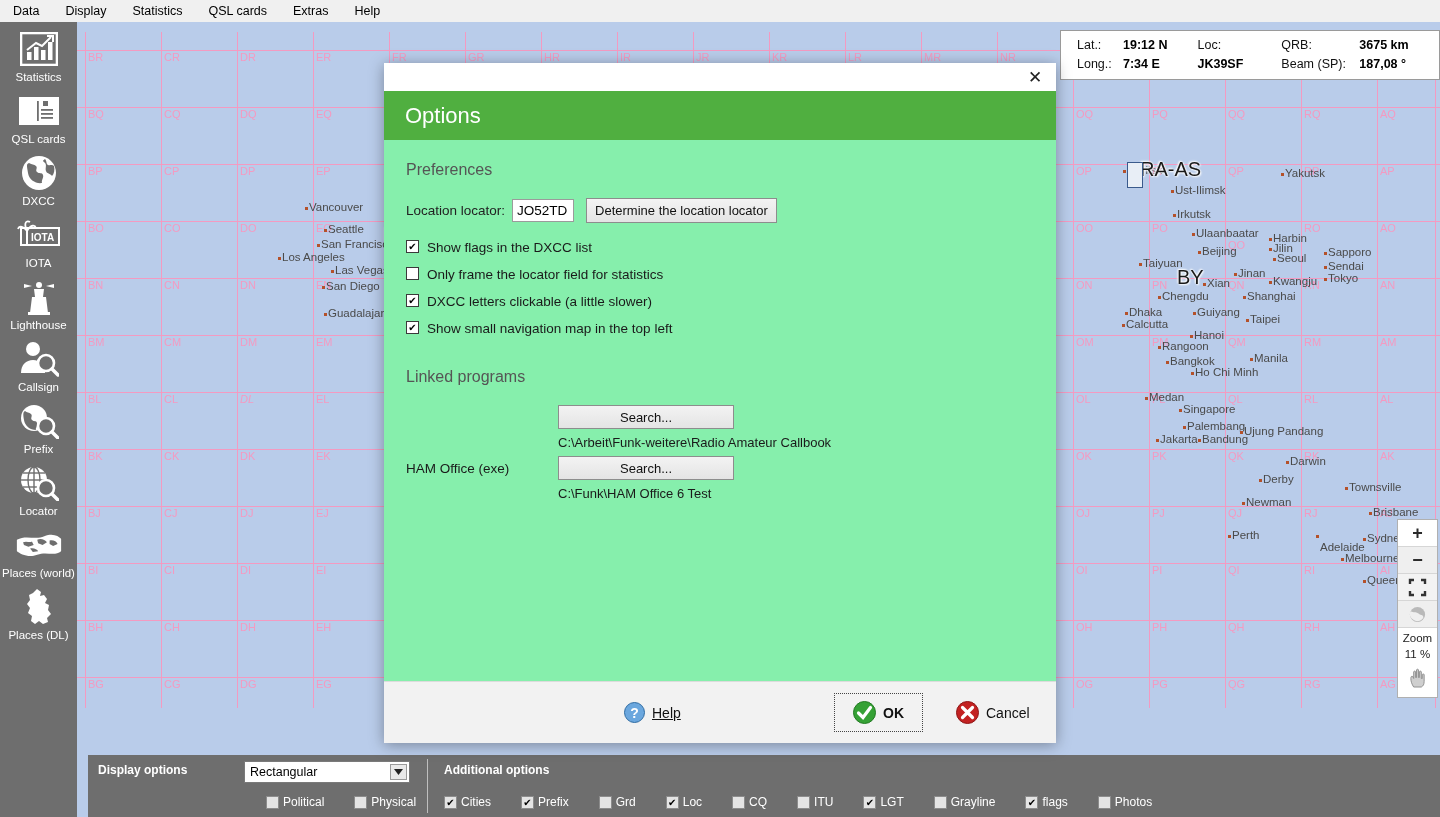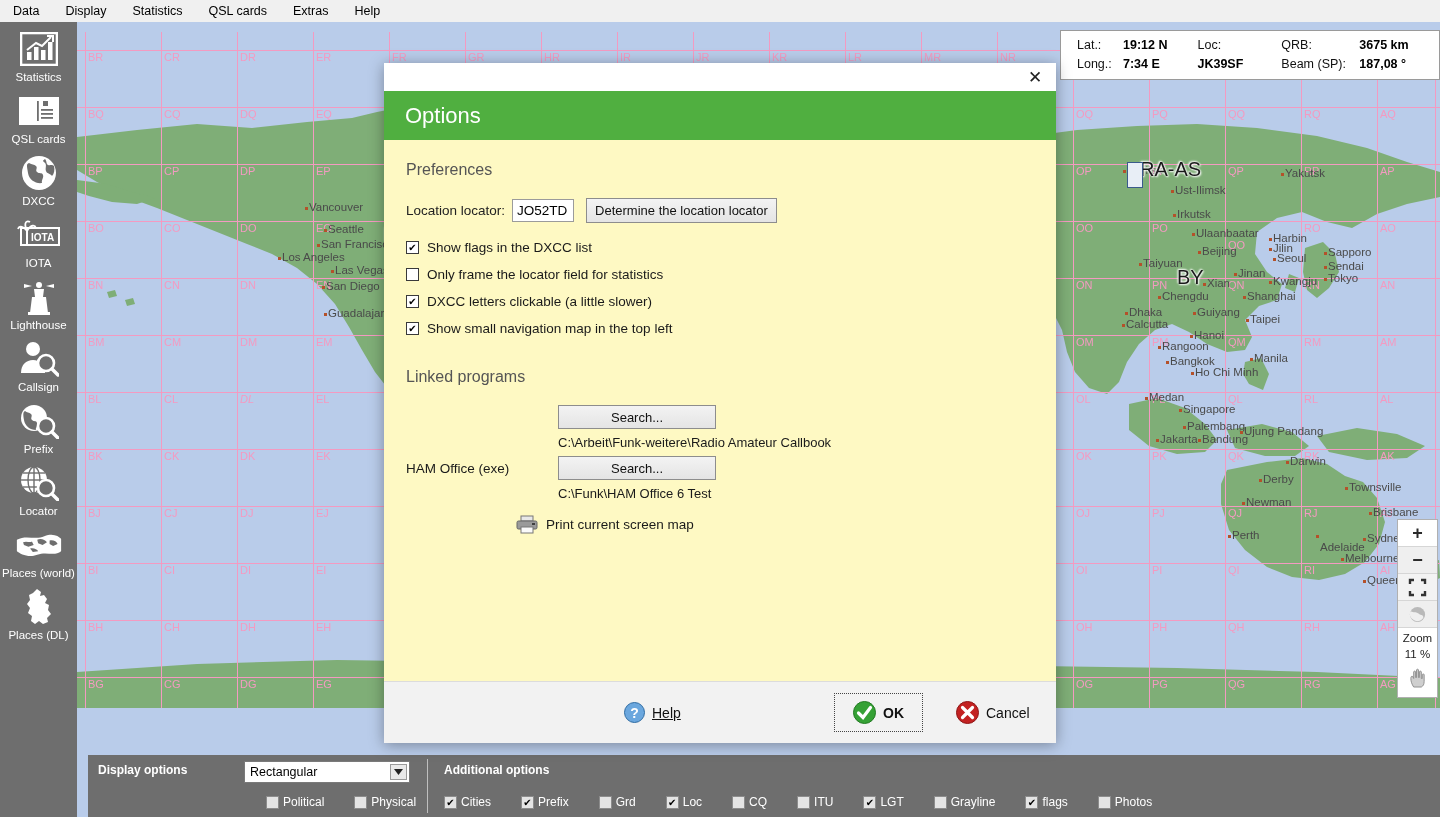--- a/index.html
+++ b/index.html
@@ -37,21 +37,21 @@
   .sb-ico svg { display: block; }
   .sb-lbl {
     color: #ffffff; font-size: 11.5px; margin-top: 2px;
     text-align: center; line-height: 13px; white-space: nowrap;
   }
 
   
   .map {
     position: absolute; left: 77px; top: 22px;
     width: 1363px; height: 686px;
-    background: #b9ccea; overflow: hidden; z-index: 5;
+    background: #b9ccea; overflow: hidden; z-index: 5; text-align: right;
   }
   .map-inner { position: absolute; left: 0; top: 10px; width: 1363px; height: 726px; }
   .land { position: absolute; fill: #7fae77; }
   .gridsvg { position: absolute; left: 0; top: 0; }
   .gridlbl {
     position: absolute; font-size: 11px; color: #f49ac1;
     font-family: "Liberation Sans", sans-serif; line-height: 11px;
     pointer-events: none; white-space: nowrap;
   }
   .city {
@@ -159,47 +159,47 @@
   .dlg-body { flex: 1; display: flex; min-height: 0; }
   .dlg-left {
     width: 193px; background:
       linear-gradient(117deg, #f7f7f7 0%, #f3f3f3 42%, #fafafa 46%, #f2f2f2 52%, #f6f6f6 100%);
     padding: 21px 0 0 21px;
   }
   .dlg-left h3 { font-size: 16px; font-weight: 400; color: #222; margin-bottom: 12px; }
   .dlg-left .nav {
     font-size: 13.5px; color: #333; padding: 6px 0 6px 17px; cursor: pointer;
   }
-  .dlg-right { flex: 1; background: #fef9c3; padding: 21px 0 0 22px; position: relative; }
+  .dlg-right { flex: 1; background: #86efac; padding: 21px 0 0 22px; position: relative; }
   .sect-h { font-size: 16px; color: #555; font-weight: 400; margin-bottom: 19px; }
   .row-loc { display: flex; align-items: center; margin-bottom: 17px; }
   .row-loc label { font-size: 13.5px; color: #222; margin-right: 7px; }
   .locinput {
     width: 62px; height: 23px; border: 1px solid #9b9b9b; background: #fff;
     font-size: 13.5px; font-family: "Liberation Sans", sans-serif;
     padding-left: 4px; color: #000;
   }
   .btn-grey {
     background: linear-gradient(#f3f3f3, #e4e4e4);
     border: 1px solid #8d8d8d; height: 24px;
     font-size: 13px; font-family: "Liberation Sans", sans-serif;
     color: #111; cursor: pointer; padding: 0 8px;
   }
-  .chk-row { display: flex; align-items: center; margin-bottom: 12px; cursor: pointer; }
+  .chk-row { display: flex; align-items: flex-start; margin-bottom: 12px; cursor: pointer; }
   .chk-row .cb {
     width: 13px; height: 13px; border: 1px solid #3a3a3a; background: #fff;
     margin-right: 8px; display: flex; align-items: center;
     justify-content: center; font-size: 10px; line-height: 10px; color: #000;
     flex: none;
   }
   .chk-row .cb.on::before { content: "\2714"; }
   .chk-row .t { font-size: 13.5px; color: #1a1a1a; white-space: nowrap; }
   .sect2 { margin-top: 32px; }
   .prog { position: relative; }
-  .searchbtn { width: 158px; text-align: center; display: block; }
+  .searchbtn { width: 176px; text-align: center; display: block; }
   .pathtxt { font-size: 13px; color: #1a1a1a; white-space: nowrap; }
   .printrow { display: flex; align-items: center; margin-top: 14px; padding-left: 110px; cursor: pointer; }
   .printrow .t { font-size: 13.5px; color: #1a1a1a; margin-left: 8px; }
   .dlg-foot {
     height: 62px; background: #f2f2f2; border-top: 1px solid #dcdcdc;
     display: flex; align-items: center; position: relative;
   }
   .fbtn { display: flex; align-items: center; cursor: pointer; position: absolute; }
   .fbtn .t { font-size: 14px; color: #111; margin-left: 7px; }
   .fbtn.ok { left: 450px; padding: 7px 18px; border: 1px dotted #444; }
@@ -970,29 +970,20 @@
         <button class="btn-grey searchbtn" style="margin-left:152px">Search...</button>
         <div class="pathtxt" style="margin:6px 0 6px 152px">C:\Arbeit\Funk-weitere\Radio Amateur Callbook</div>
 
         <div style="display:flex;align-items:center">
           <span style="font-size:13.5px;color:#1a1a1a;width:152px">HAM Office (exe)</span>
           <button class="btn-grey searchbtn">Search...</button>
         </div>
         <div class="pathtxt" style="margin:6px 0 10px 152px">C:\Funk\HAM Office 6 Test</div>
 
 
-        <div class="printrow">
-          <svg width="22" height="19" viewBox="0 0 22 19">
-            <rect x="5" y="1" width="12" height="5" fill="#e8e8e8" stroke="#777"></rect>
-            <rect x="1" y="6" width="20" height="8" rx="1.5" fill="#9a9a9a" stroke="#666"></rect>
-            <rect x="5" y="12" width="12" height="6" fill="#fafafa" stroke="#777"></rect>
-            <rect x="16" y="8" width="3" height="2" fill="#3f3f3f"></rect>
-          </svg>
-          <span class="t">Print current screen map</span>
-        </div>
       </div>
     </div>
   </div>
 
   <div class="dlg-foot">
     <div class="fbtn help">
       <svg width="21" height="21" viewBox="0 0 21 21">
         <circle cx="10.5" cy="10.5" r="10" fill="#6ba7de" stroke="#2f6ca3"></circle>
         <text x="10.5" y="15.5" text-anchor="middle" font-family="Liberation Sans, sans-serif" font-size="14" font-weight="bold" fill="#fff">?</text>
       </svg>

